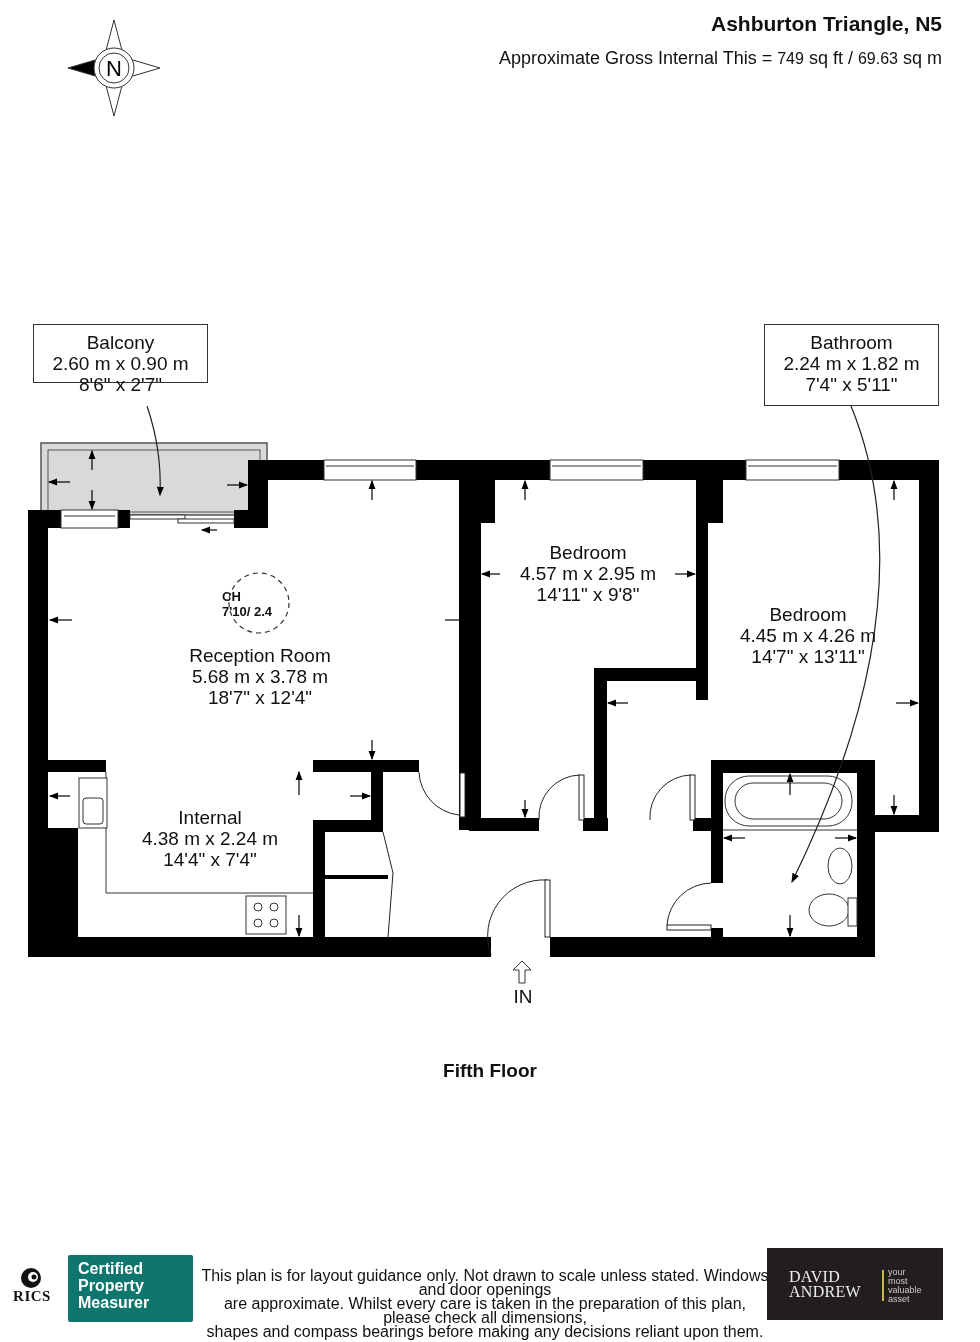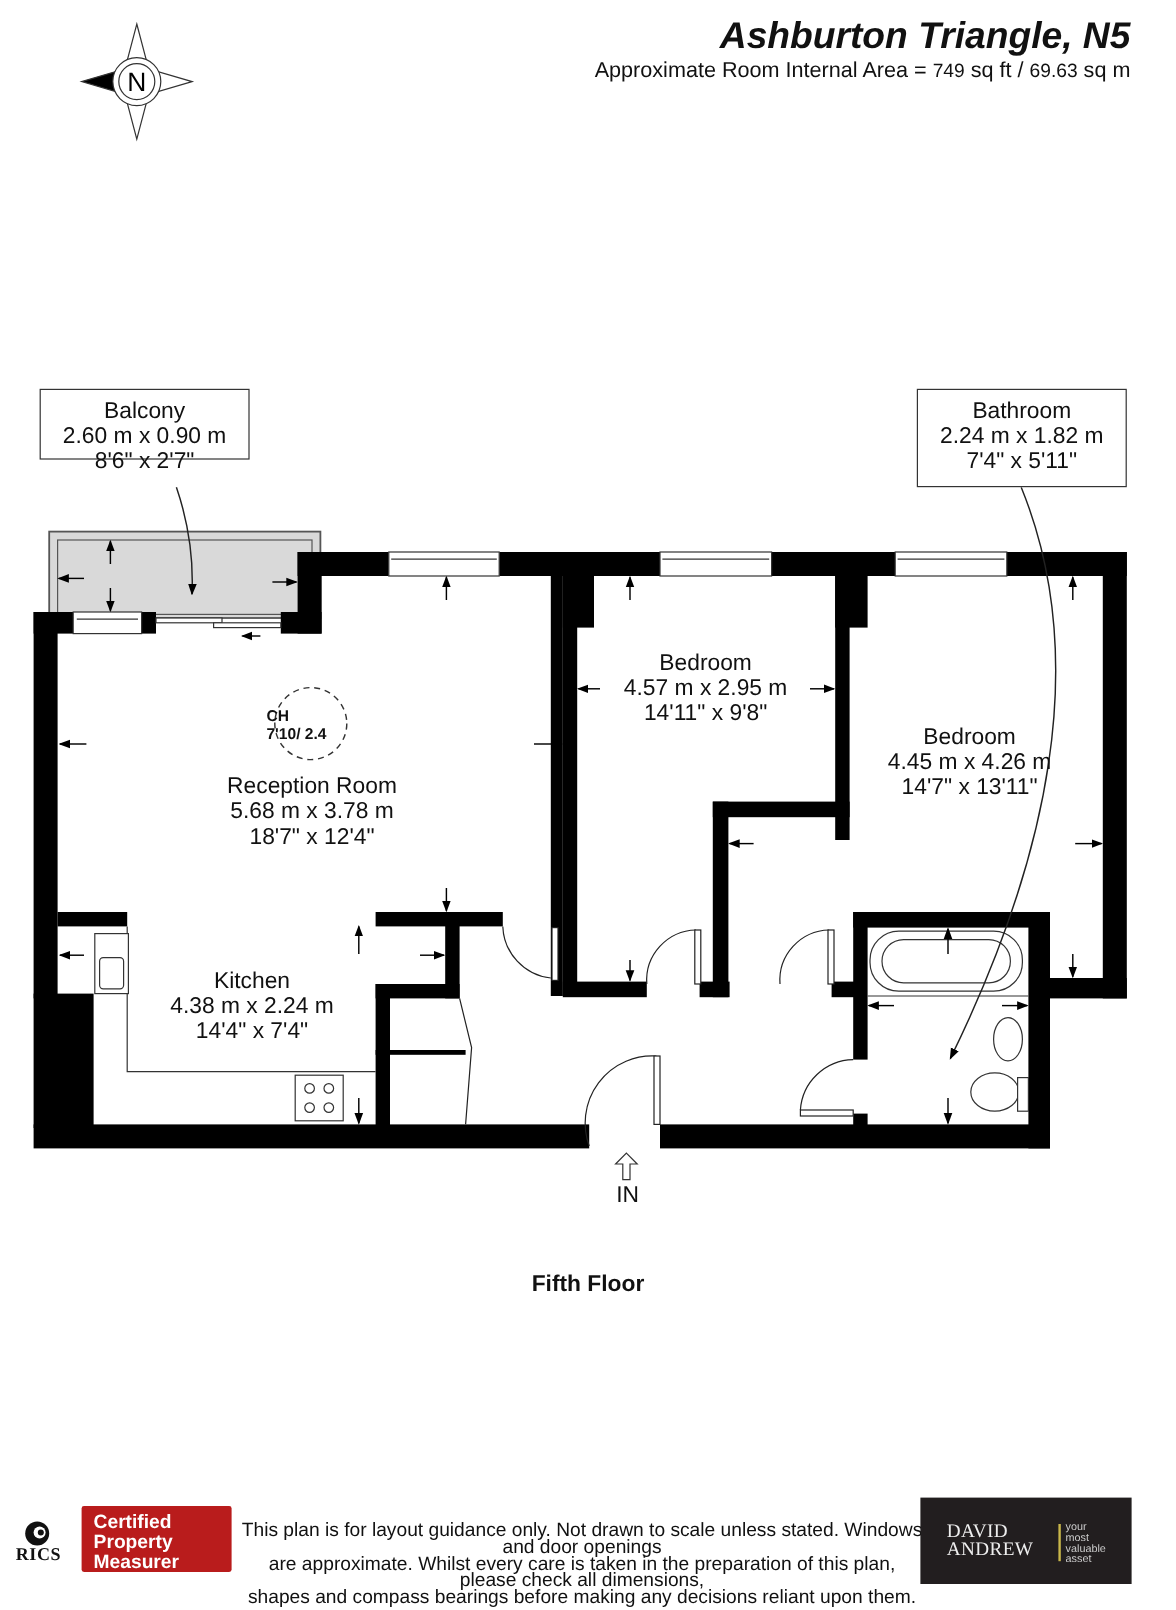--- a/index.html
+++ b/index.html
@@ -1,41 +1,41 @@
 <!DOCTYPE html>
 <html><head>
 <meta charset="utf-8">
 <style>
   html, body { margin:0; padding:0; background:#ffffff; }
   body { width:980px; height:1342px; position:relative; overflow:hidden; font-family:"Liberation Sans", sans-serif; color:#111; }
   .abs { position:absolute; }
-  #title { right:38px; top:12px; font-size:31px; font-weight:bold; white-space:nowrap;font-style:italic; }
+  #title { right:38px; top:12px; font-size:21px; font-weight:bold; white-space:nowrap; }
   #subtitle { right:38px; top:48px; font-size:18px; white-space:nowrap; }
   #subtitle .num { font-size:16px; }
   #plan { position:absolute; left:0; top:0; }
   .label-box { position:absolute; background:#fff; border:1.5px solid #333; text-align:center; font-size:19px; line-height:21px; padding-top:7px; box-sizing:border-box; }
   .room-label { position:absolute; text-align:center; font-size:19px; line-height:21px; white-space:nowrap; }
   .room-label span { display:block; }
   #floor-label { left:0; width:980px; top:1060px; text-align:center; font-weight:bold; font-size:19px; }
   #in-label { left:505px; width:36px; top:986px; text-align:center; font-size:19px; }
   #ch-label { left:222px; top:589px; width:74px; text-align:left; font-size:13px; line-height:15px;font-weight:bold; }
   #footer-disclaimer { left:200px; width:570px; top:1269px; text-align:center; font-size:16px; line-height:14px; }
-  #cpm-badge { left:68px; top:1255px; width:125px; height:55px; background:#b91c1c; border-radius:2px; color:#fff; font-weight:bold; font-size:16px; line-height:17px; padding:5px 0 0 10px; box-sizing:border-box; }
+  #cpm-badge { left:68px; top:1255px; width:125px; height:67px; background:#0f766e; border-radius:2px; color:#fff; font-weight:bold; font-size:16px; line-height:17px; padding:5px 0 0 10px; box-sizing:border-box; }
   #rics { left:6px; top:1262px; width:52px; text-align:center; }
   #rics-text { font-weight:bold; font-size:15px; font-family:"Liberation Serif", serif; letter-spacing:0.5px; }
   #da-logo { left:767px; top:1248px; width:176px; height:72px; background:#221e1f; color:#eee; box-sizing:border-box; }
   #da-name { position:absolute; left:22px; top:21px; font-family:"Liberation Serif", serif; font-size:16px; line-height:15px; letter-spacing:0.3px; }
   #da-bar { position:absolute; left:115px; top:22px; width:2px; height:31px; background:#c9b74a; }
   #da-tag { position:absolute; left:121px; top:20px; font-size:9px; line-height:9px; color:#ccc; }
 </style>
 </head>
 <body>
 
 <div id="title" class="abs">Ashburton Triangle, N5</div>
-<div id="subtitle" class="abs"><span>Approximate Room Internal Area = </span><span class="num">749</span><span> sq ft / </span><span class="num">69.63</span><span> sq m</span></div>
+<div id="subtitle" class="abs"><span>Approximate Gross Internal This = </span><span class="num">749</span><span> sq ft / </span><span class="num">69.63</span><span> sq m</span></div>
 
 <svg id="plan" width="980" height="1342" viewBox="0 0 980 1342">
   <defs>
     <marker id="ah" markerWidth="8" markerHeight="8" refX="7" refY="4" orient="auto">
         <path d="M0,1 L8,4 L0,7 Z" fill="#000"></path>
       </marker>
   </defs>
 
   <g stroke="#333" stroke-width="1" fill="#fff">
     <polygon points="114,20 124,58 114,68 104,58"></polygon>
@@ -216,21 +216,21 @@
   <span>Bedroom</span>
   <span>4.57 m x 2.95 m</span>
   <span>14'11" x 9'8"</span>
 </div>
 <div class="room-label" style="left:708px; width:200px; top:604px;">
   <span>Bedroom</span>
   <span>4.45 m x 4.26 m</span>
   <span>14'7" x 13'11"</span>
 </div>
 <div class="room-label" style="left:110px; width:200px; top:807px;">
-  <span>Kitchen</span>
+  <span>Internal</span>
   <span>4.38 m x 2.24 m</span>
   <span>14'4" x 7'4"</span>
 </div>
 
 <div id="in-label" class="abs">IN</div>
 <div id="floor-label" class="abs">Fifth Floor</div>
 
 <div id="rics" class="abs">
   <div style="height:26px;"></div>
   <div id="rics-text">RICS</div>

